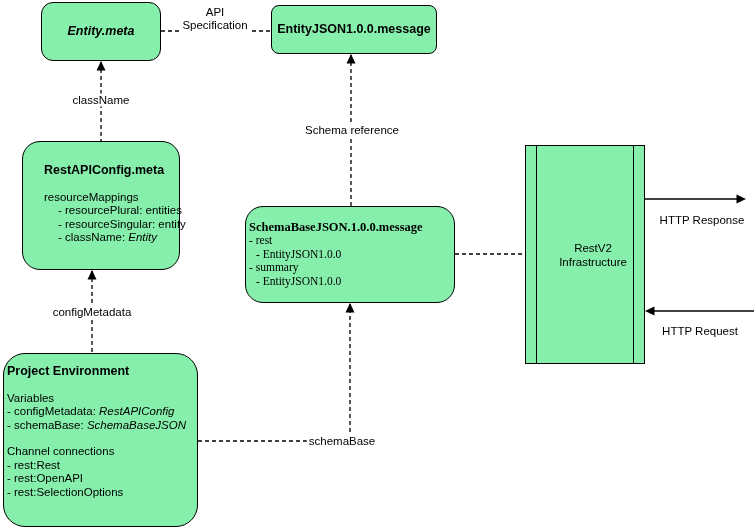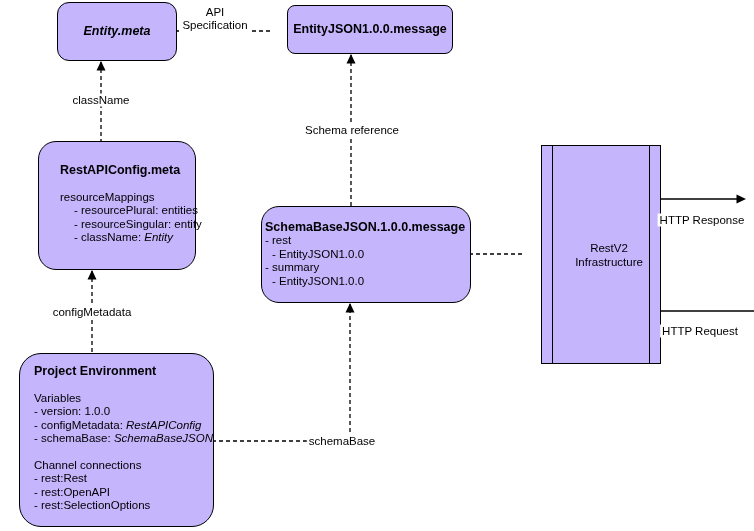--- a/index.html
+++ b/index.html
@@ -9,39 +9,38 @@
     height: 531px;
     background: #ffffff;
     font-family: "Liberation Sans", sans-serif;
     color: #000000;
     overflow: hidden;
   }
   svg.edges { position: absolute; left: 0; top: 0; }
   .node {
     position: absolute;
     border: 1.5px solid #000000;
-    background: #c4b5fd;
+    background: #86efac;
     box-sizing: border-box;
     font-size: 11.5px;
     line-height: 13.4px;
-    margin-left: 16px;
   }
   .node .title { font-weight: bold; font-size: 12.5px; }
   .centered {
     display: flex;
     align-items: center;
     justify-content: center;
     text-align: center;
   }
   .node-entity-meta   { left: 41px;  top: 2px;   width: 120px; height: 59px;  border-radius: 12px; }
   .node-entity-meta .title { font-style: italic; }
   .node-entity-json   { left: 271px; top: 5px;   width: 166px; height: 49px;  border-radius: 8px; }
   .node-rest-config   { left: 22px;  top: 141px; width: 158px; height: 129px; border-radius: 18px; padding: 22px 4px 0 21px; }
-  .node-schema-base   { left: 245px; top: 206px; width: 210px; height: 97px;  border-radius: 18px; padding: 14px 2px 0 3px; }
-  .node-project-env   { left: 3px;   top: 353px; width: 195px; height: 174px; border-radius: 22px; padding: 11px 2px 0 14px; }
+  .node-schema-base   { left: 245px; top: 206px; width: 210px; height: 97px;  border-radius: 18px; padding: 14px 2px 0 3px; font-family: Liberation Serif, serif; }
+  .node-project-env   { left: 3px;   top: 353px; width: 195px; height: 174px; border-radius: 22px; padding: 11px 2px 0 3px; }
   .node-restv2        { left: 525px; top: 145px; width: 120px; height: 219px; border-radius: 0; line-height: 14px; padding-left: 16px; }
   .col-line {
     position: absolute; top: 0; bottom: 0; width: 0;
     border-left: 1.5px solid #000000;
   }
   .col-line.left  { left: 10px; }
   .col-line.right { right: 10px; }
   .blank-line { height: 13.4px; }
   .indent-7  { padding-left: 7px; }
   .indent-14 { padding-left: 14px; }
@@ -110,21 +109,20 @@
     <div class="line">- rest</div>
     <div class="line indent-7">- EntityJSON1.0.0</div>
     <div class="line">- summary</div>
     <div class="line indent-7">- EntityJSON1.0.0</div>
   </div>
 
   <div class="node node-project-env">
     <div class="line title">Project Environment</div>
     <div class="blank-line"></div>
     <div class="line">Variables</div>
-    <div class="line">- version: 1.0.0</div>
     <div class="line"><span>- configMetadata: </span><span class="italic">RestAPIConfig</span></div>
     <div class="line"><span>- schemaBase: </span><span class="italic">SchemaBaseJSON</span></div>
     <div class="blank-line"></div>
     <div class="line">Channel connections</div>
     <div class="line">- rest:Rest</div>
     <div class="line">- rest:OpenAPI</div>
     <div class="line">- rest:SelectionOptions</div>
   </div>
 
   <div class="node node-restv2 centered">

